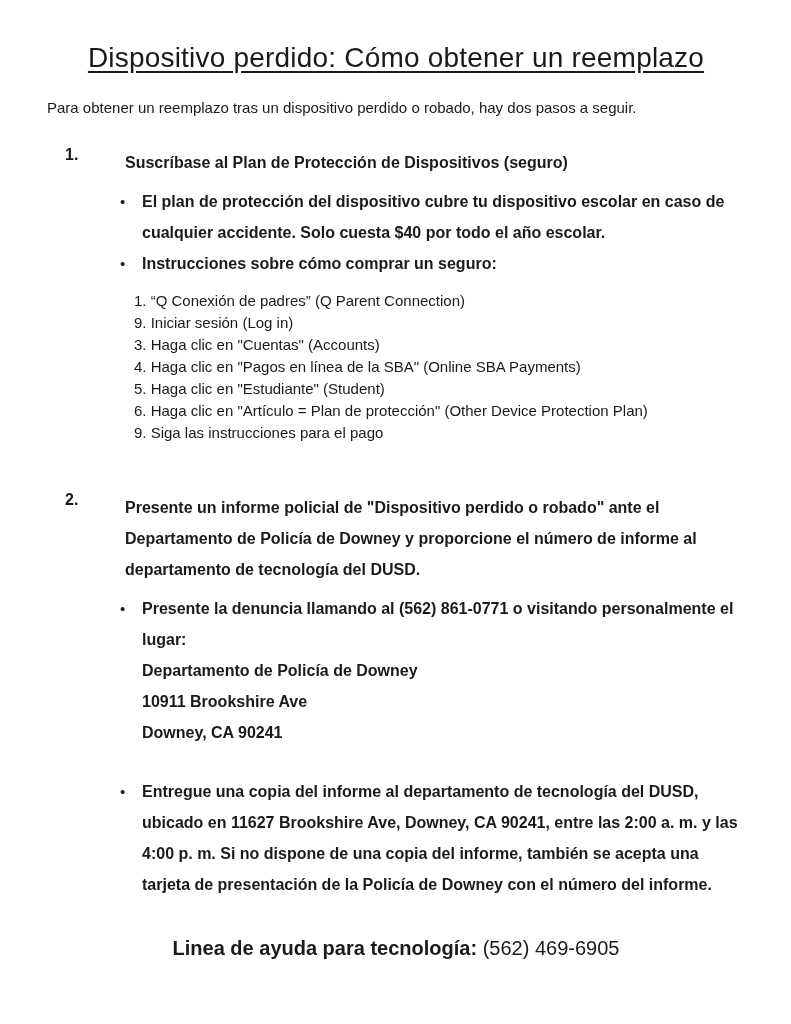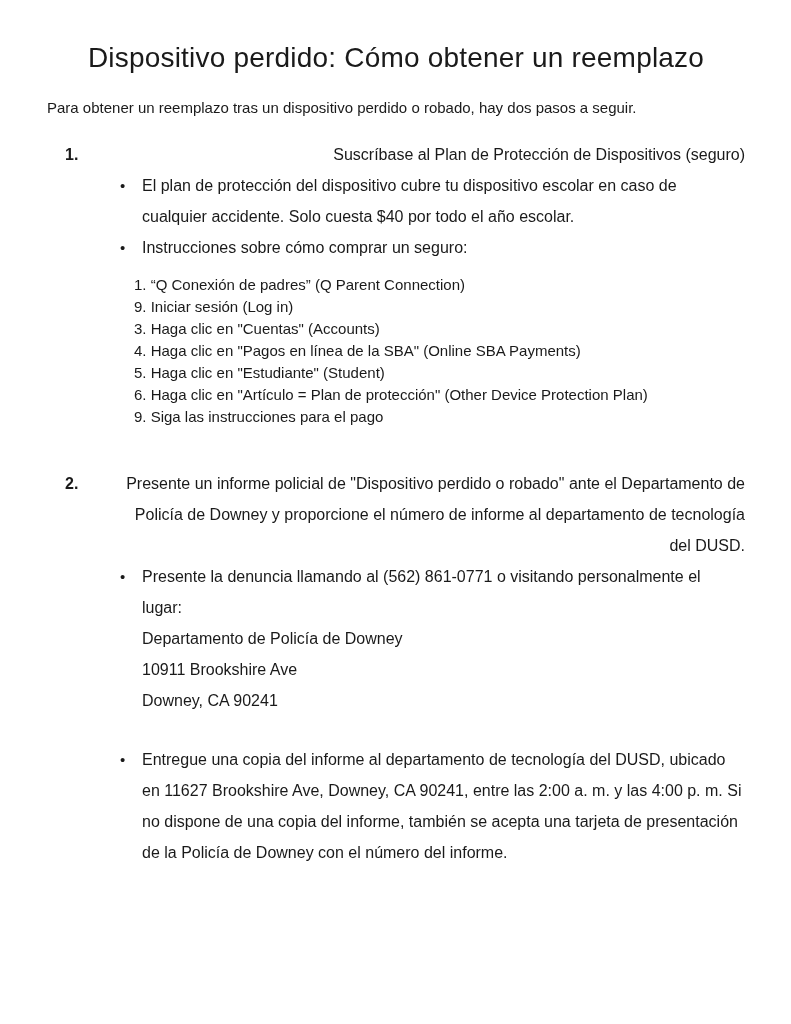--- a/index.html
+++ b/index.html
@@ -15,20 +15,21 @@
     background: #ffffff;
     color: #1a1a1a;
     font-family: "Liberation Sans", "DejaVu Sans", sans-serif;
     padding: 42px 46px 0 47px;
     overflow: hidden;
   }
   .doc-title {
     font-size: 28px;
     font-weight: 400;
     text-align: center;
+    text-decoration: underline;
     text-underline-offset: 4px;
     margin: 0 0 18px 0;
     letter-spacing: 0.2px;
   }
   .intro {
     font-size: 15px;
     line-height: 32px;
     margin: 0 0 15px 0;
   }
   .step {
@@ -42,40 +43,40 @@
     flex: 0 0 52px;
     font-weight: 700;
     font-size: 16px;
     line-height: 31px;
   }
   .step-body {
     flex: 1;
     min-width: 0;
   }
   .step-heading {
-    font-weight: 400;
+    font-weight: 700;
     font-size: 16px;
     line-height: 31px;
-    margin: 0;
-    text-align: right;
+    margin: 8px;
   }
   .bullet {
     display: flex;
     font-size: 16px;
     line-height: 31px;
   }
   .bullet .dot {
     flex: 0 0 22px;
     padding-left: 3px;
     font-size: 15px;
   }
   .bullet-text {
     flex: 1;
     min-width: 0;
     white-space: pre-line;
+    font-weight: bold;
   }
   .bullet-gap {
     margin-top: 28px;
   }
   .instructions {
     margin: 11px 0 0 17px;
   }
   .instr-item {
     font-size: 15px;
     line-height: 22px;
@@ -142,14 +143,18 @@
 Downey, CA 90241</span>
       </div>
 
       <div class="bullet bullet-gap">
         <span class="dot">•</span>
         <span class="bullet-text">Entregue una copia del informe al departamento de tecnología del DUSD, ubicado en 11627 Brookshire Ave, Downey, CA 90241, entre las 2:00 a. m. y las 4:00 p. m. Si no dispone de una copia del informe, también se acepta una tarjeta de presentación de la Policía de Downey con el número del informe.</span>
       </div>
     </div>
   </section>
 
+  <p class="helpline">
+    <span class="helpline-label">Linea de ayuda para tecnología:</span>
+    <span class="helpline-phone">(562) 469-6905</span>
+  </p>
 
 </div>
 
 </body></html>

